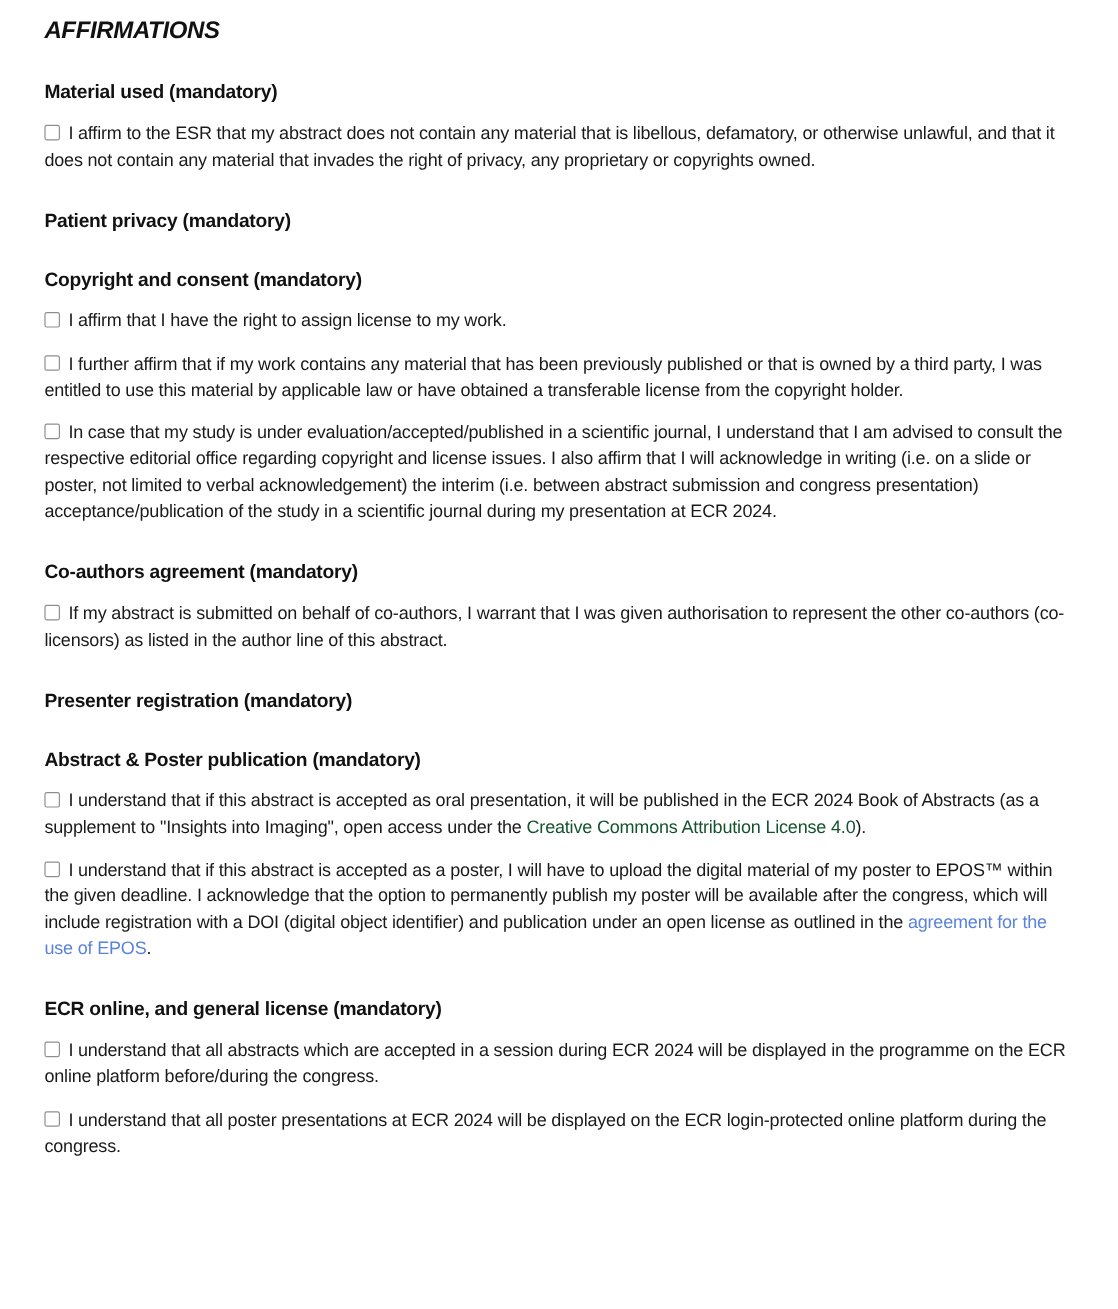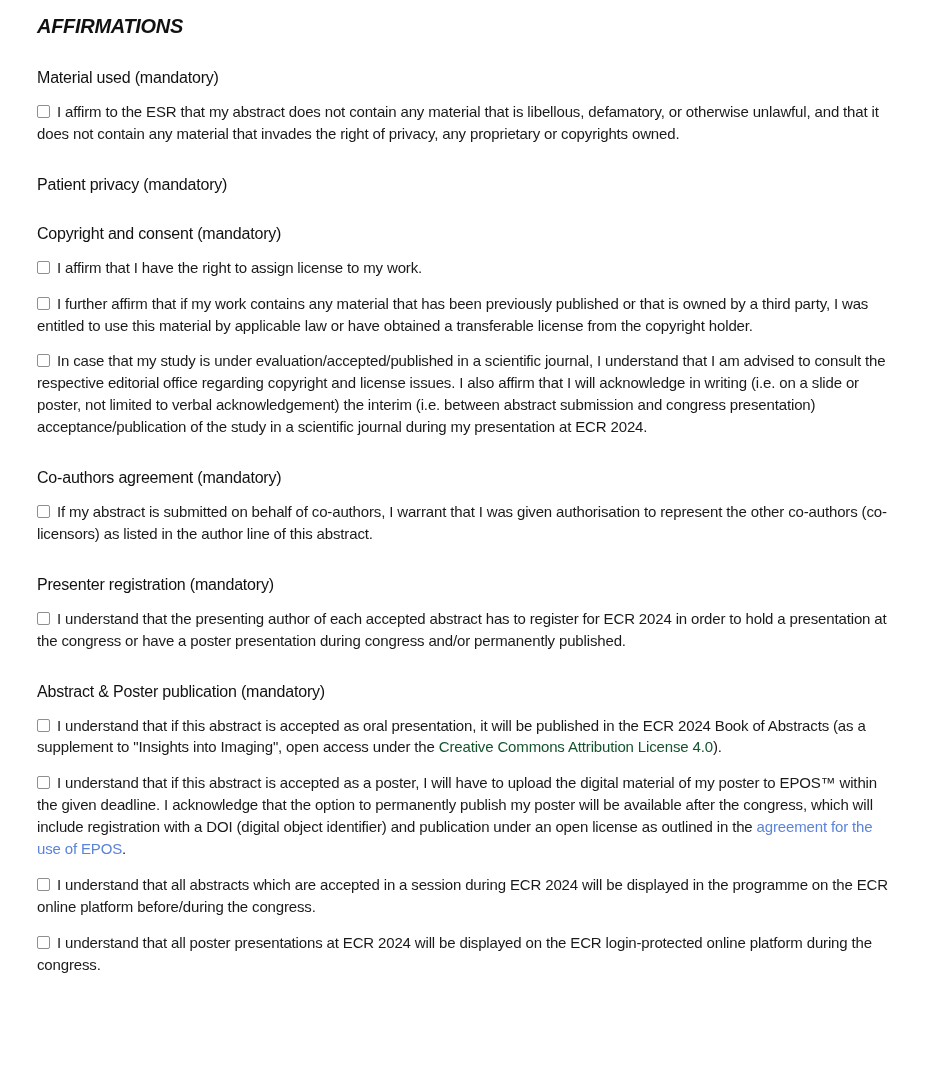--- a/index.html
+++ b/index.html
@@ -16,21 +16,21 @@
   h1.page-title {
     font-size: 20px;
     font-weight: bold;
     letter-spacing: -0.3px;
     color: #111111;
     margin: 0 0 20px 0;
     font-style: italic;
   }
   section.aff-section h2 {
     font-size: 16px;
-    font-weight: normal;
+    font-weight: bold;
     letter-spacing: -0.2px;
     color: #111111;
     margin: 31px 0 3px 0;
   }
   label.item {
     display: block;
     font-size: 15px;
     line-height: 1.46;
     letter-spacing: -0.15px;
     margin: 14px 0 0 0;
@@ -73,26 +73,26 @@
         <label class="item"><input type="checkbox" style="">I affirm that I have the right to assign license to my work.</label>
         <label class="item"><input type="checkbox" style="">I further affirm that if my work contains any material that has been previously published or that is owned by a third party, I was entitled to use this material by applicable law or have obtained a transferable license from the copyright holder.</label>
         <label class="item"><input type="checkbox" style="">In case that my study is under evaluation/accepted/published in a scientific journal, I understand that I am advised to consult the respective editorial office regarding copyright and license issues. I also affirm that I will acknowledge in writing (i.e. on a slide or poster, not limited to verbal acknowledgement) the interim (i.e. between abstract submission and congress presentation) acceptance/publication of the study in a scientific journal during my presentation at ECR 2024.</label>
       </section>
       <section class="aff-section">
         <h2>Co-authors agreement (mandatory)</h2>
         <label class="item"><input type="checkbox" style="">If my abstract is submitted on behalf of co-authors, I warrant that I was given authorisation to represent the other co-authors (co-licensors) as listed in the author line of this abstract.</label>
       </section>
       <section class="aff-section">
         <h2>Presenter registration (mandatory)</h2>
-        <label class="item"><input type="checkbox" style="">I understand that the presenting author of each accepted abstract has to register for ECR 2024 in order to hold a presentation at the congress or have a poster presentation during congress and/or permanently published.</label>
       </section>
       <section class="aff-section">
         <h2>Abstract &amp; Poster publication (mandatory)</h2>
         <label class="item"><input type="checkbox" style="">I understand that if this abstract is accepted as oral presentation, it will be published in the ECR 2024 Book of Abstracts (as a supplement to "Insights into Imaging", open access under the <a href="#" style="color: #14532d;">Creative Commons Attribution License 4.0</a>).</label>
         <label class="item"><input type="checkbox" style="">I understand that if this abstract is accepted as a poster, I will have to upload the digital material of my poster to EPOS™ within the given deadline. I acknowledge that the option to permanently publish my poster will be available after the congress, which will include registration with a DOI (digital object identifier) and publication under an open license as outlined in the <a href="#" style="color: rgb(91, 131, 218);">agreement for the use of EPOS</a>.</label>
       </section>
       <section class="aff-section">
+        <h2>ECR online, and general license (mandatory)</h2>
         <label class="item"><input type="checkbox" style="">I understand that all abstracts which are accepted in a session during ECR 2024 will be displayed in the programme on the ECR online platform before/during the congress.</label>
         <label class="item"><input type="checkbox" style="">I understand that all poster presentations at ECR 2024 will be displayed on the ECR login-protected online platform during the congress.</label>
       </section>
     </div>
 
 </main>
 
 </body></html>

